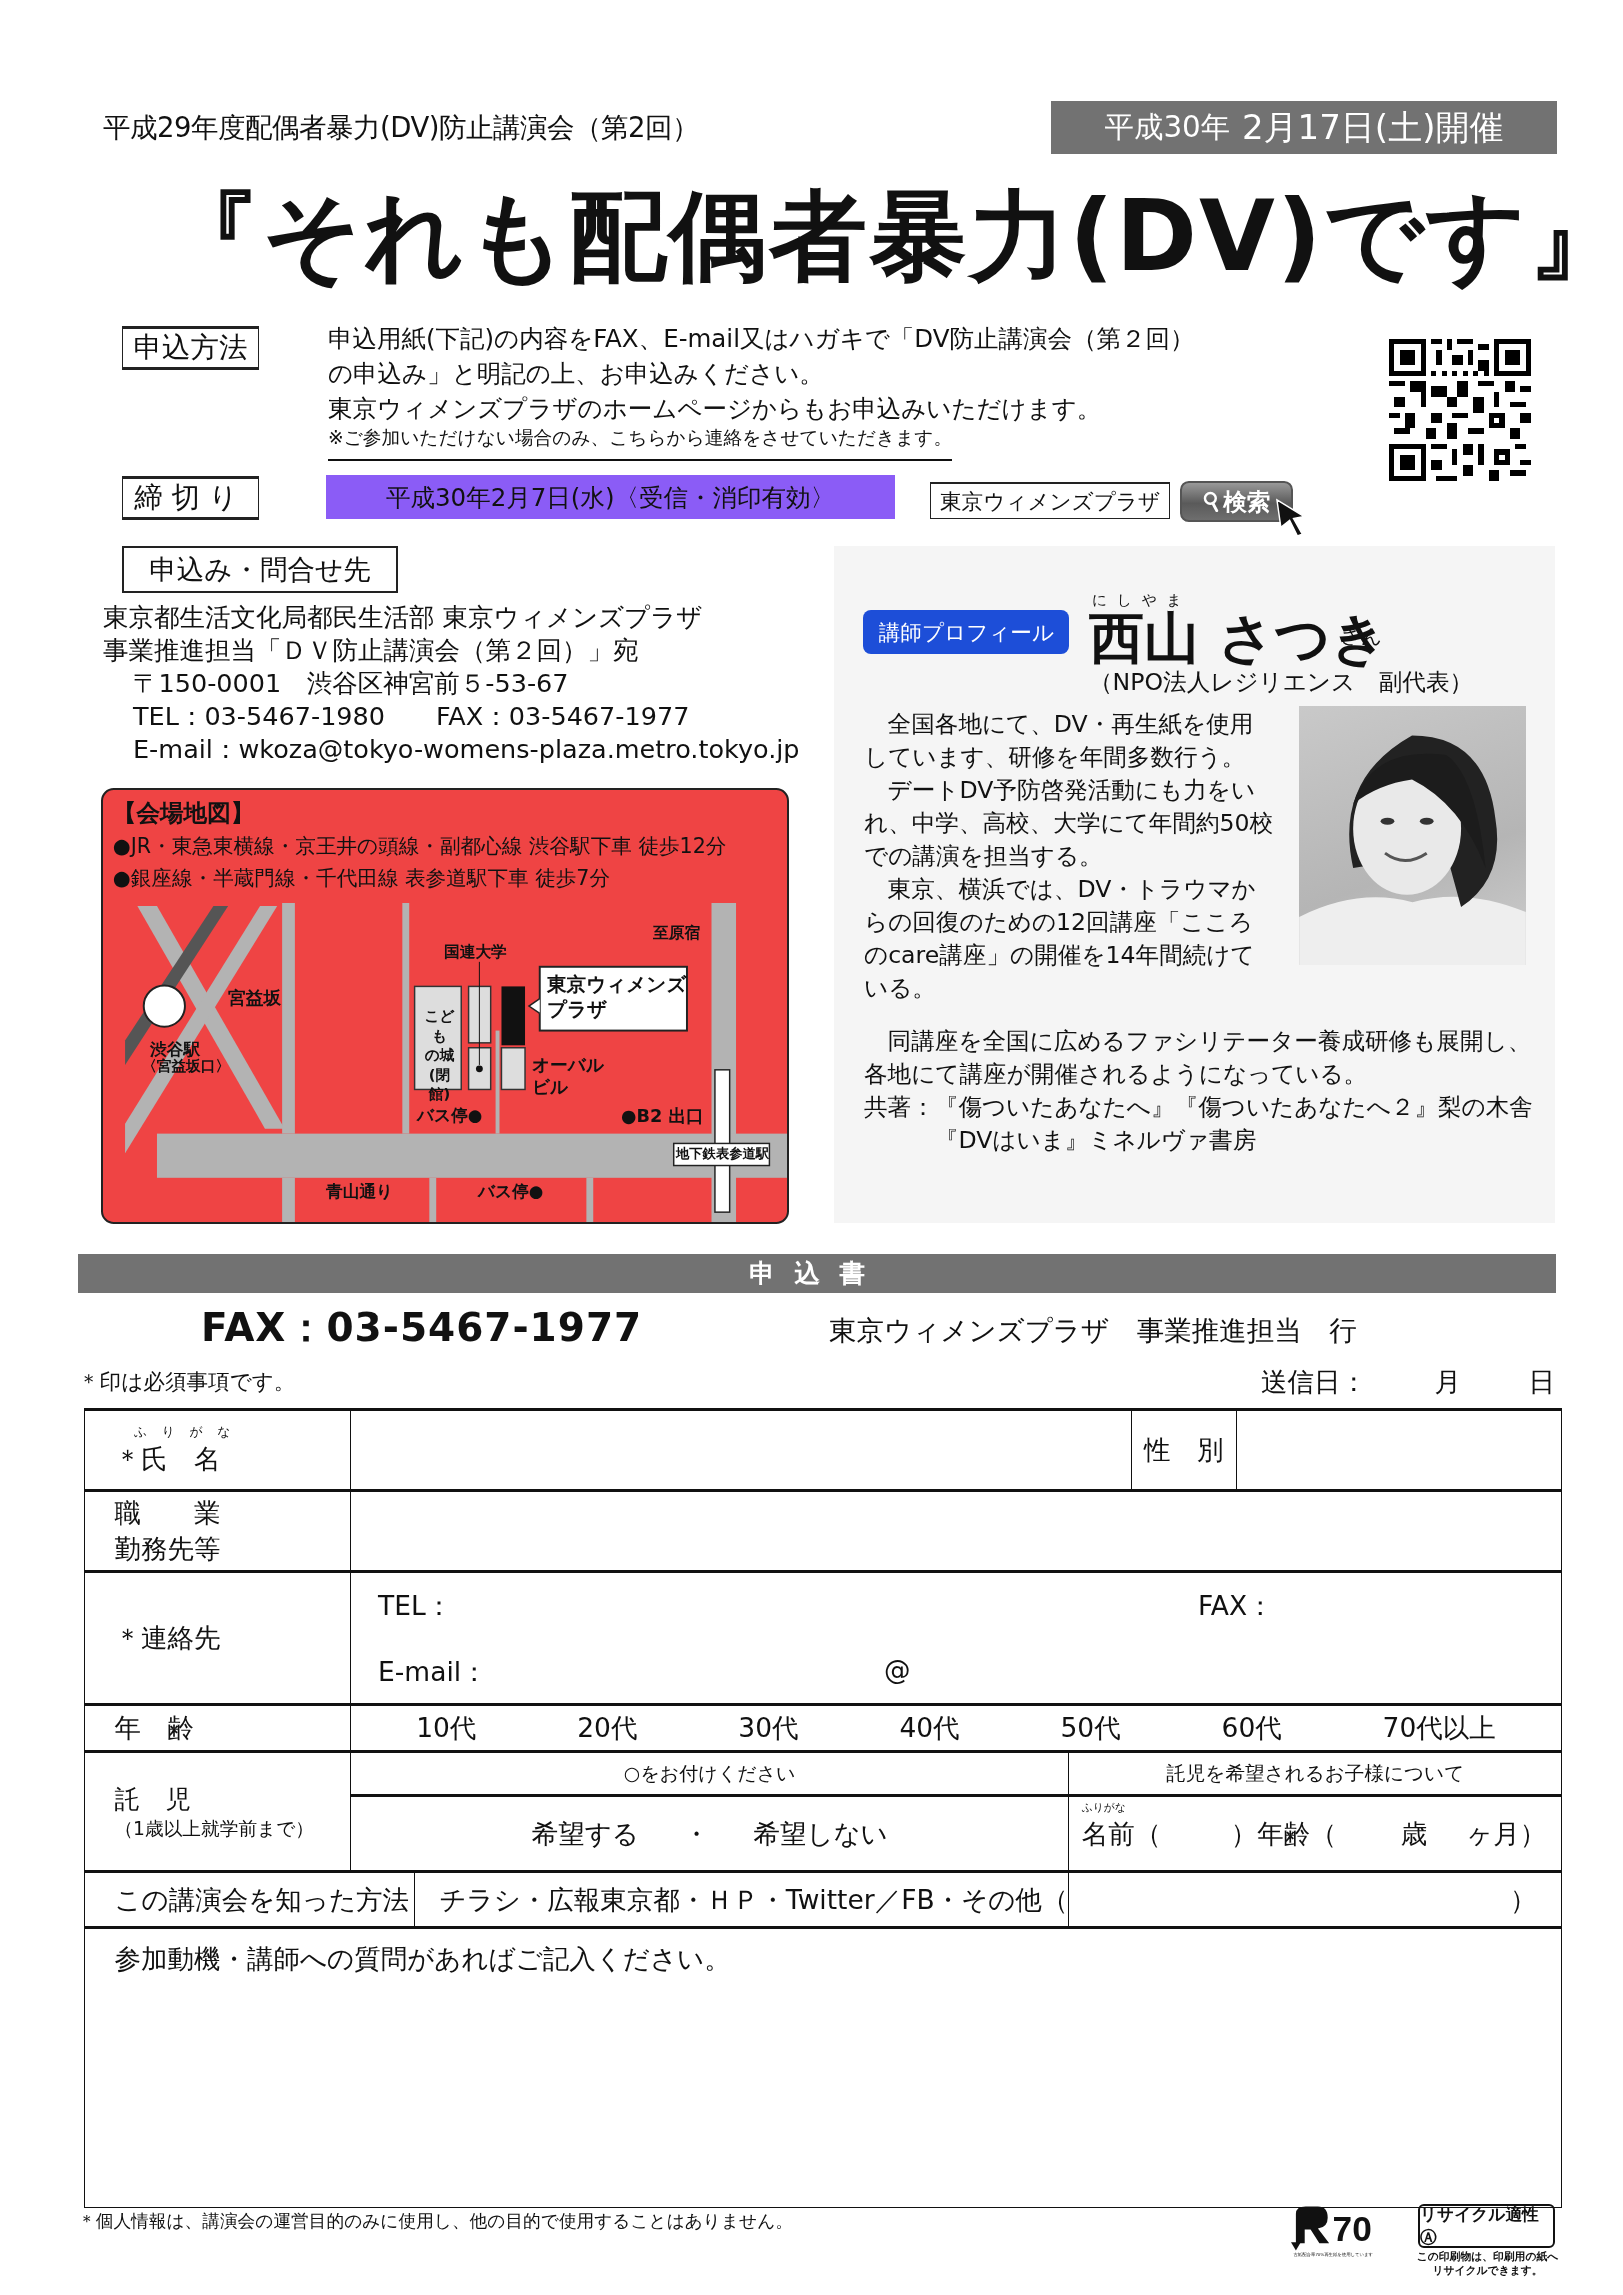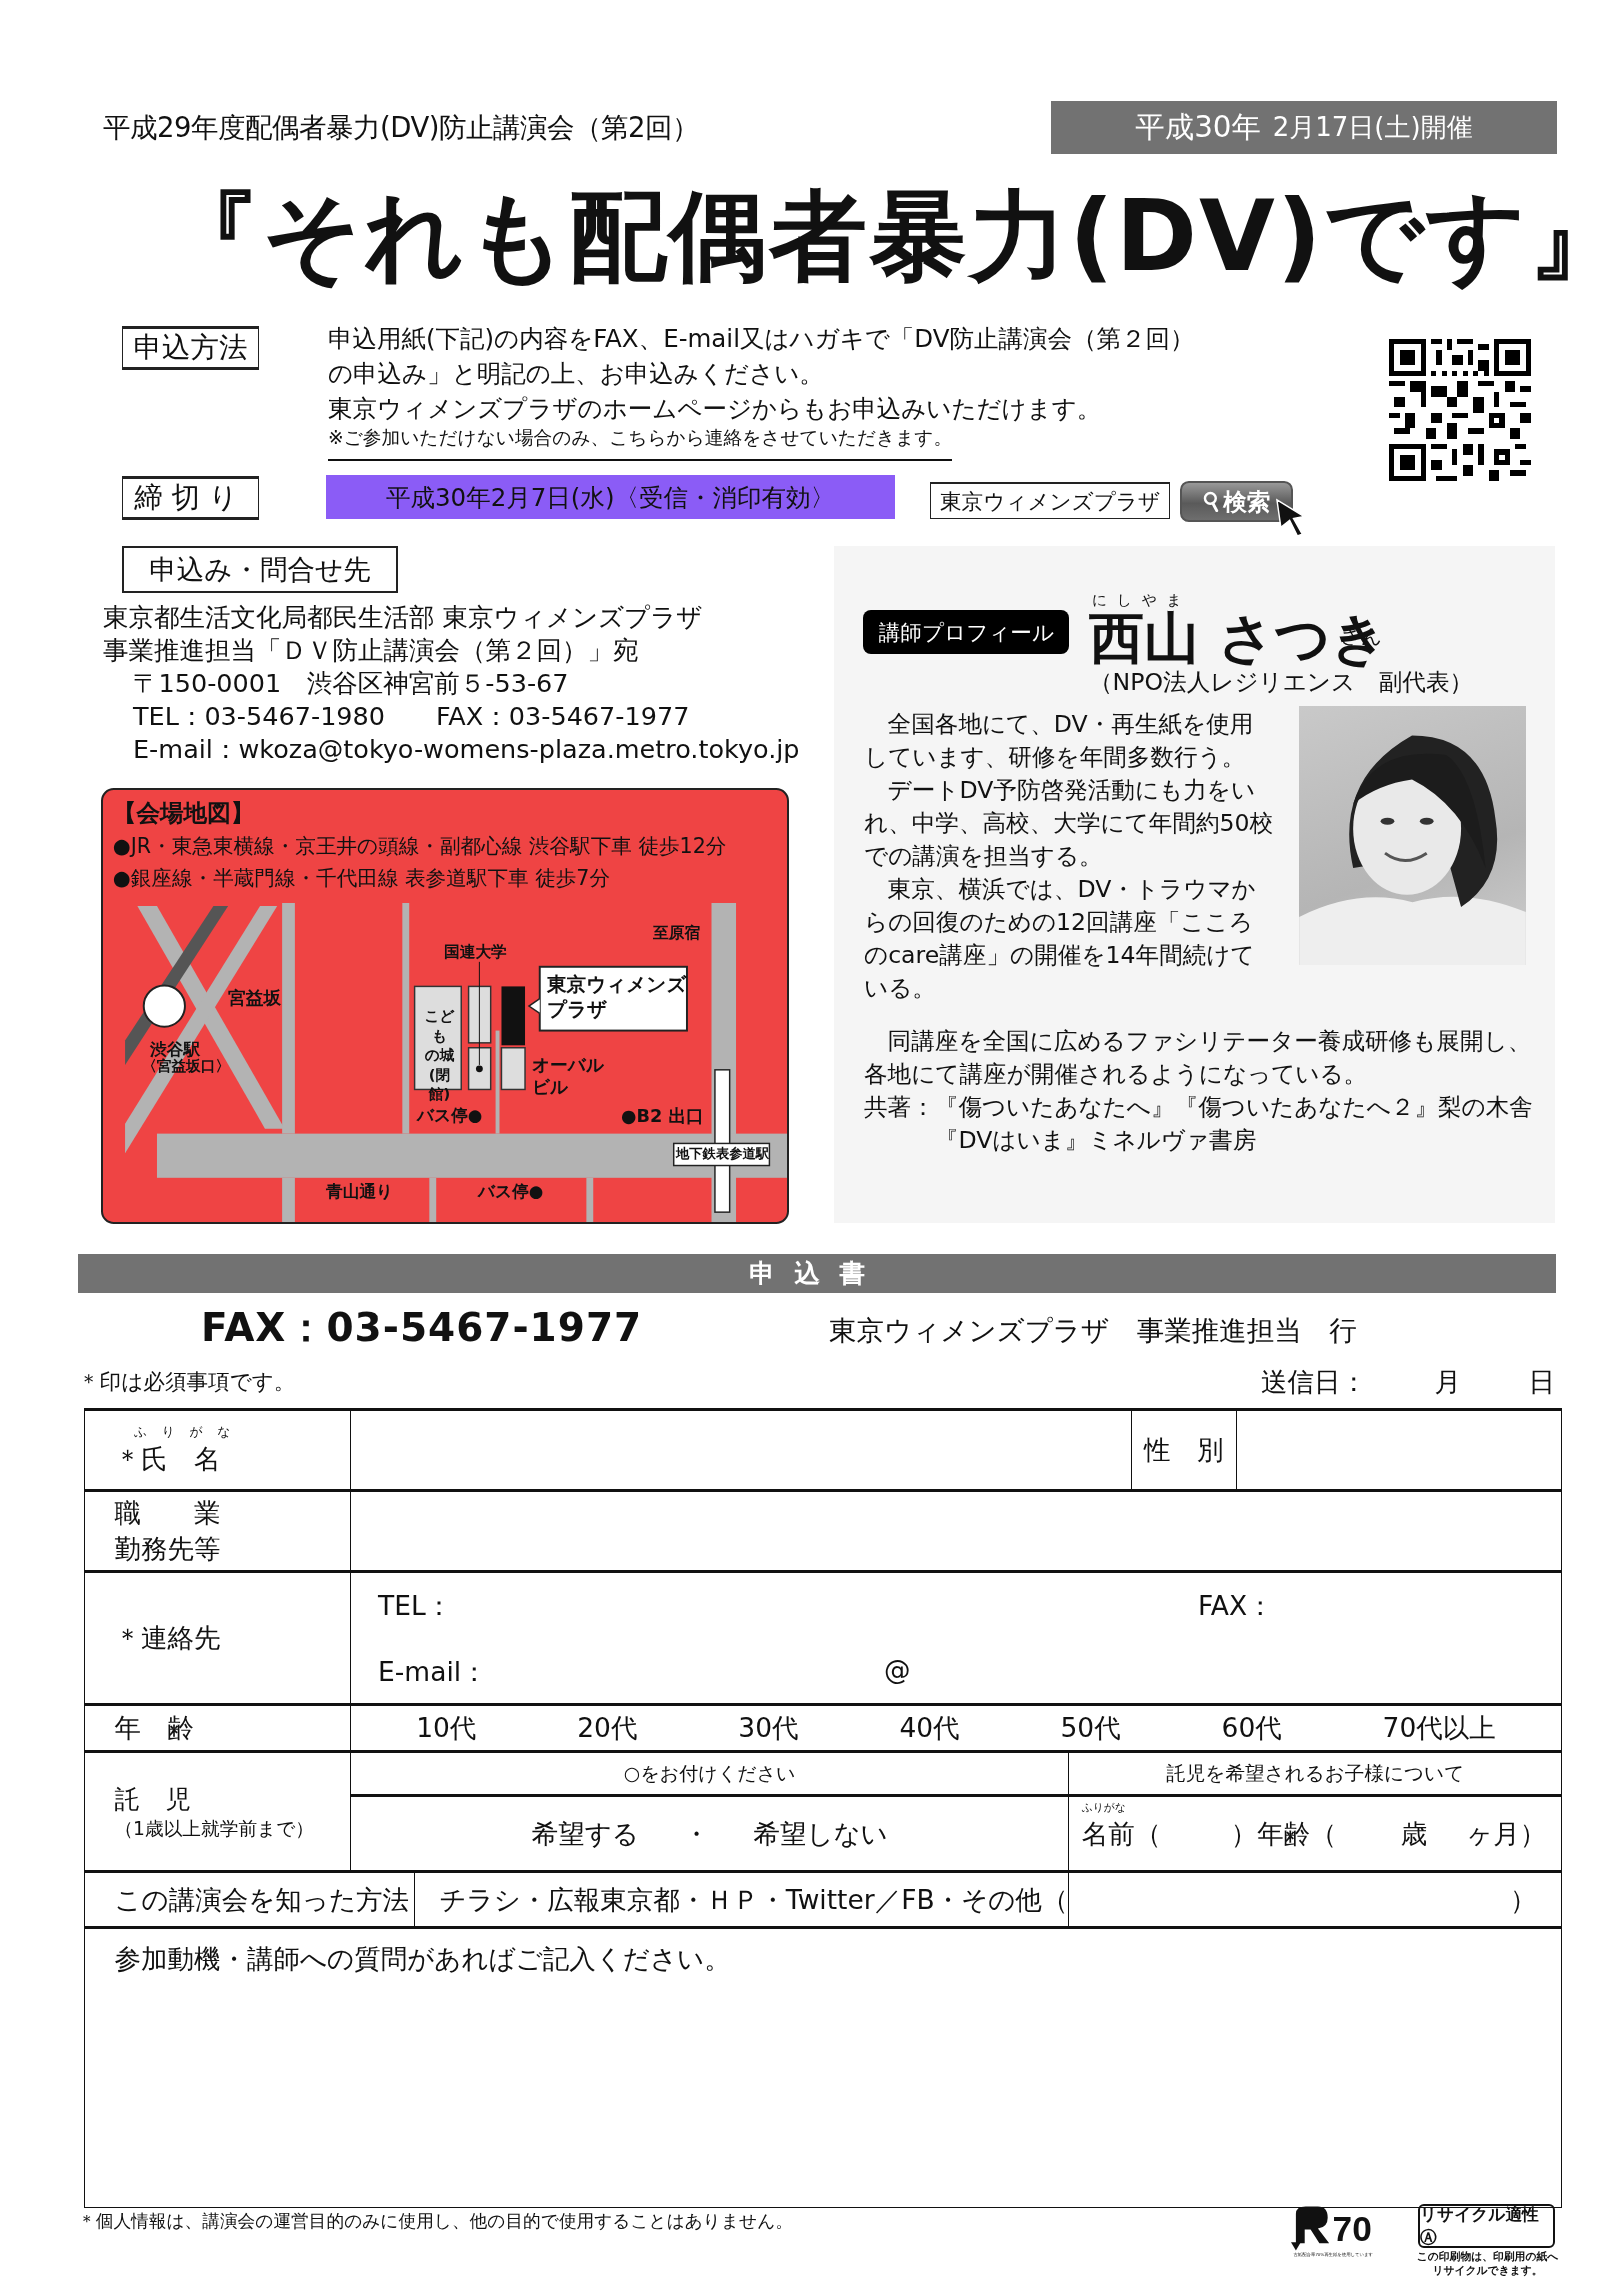--- a/index.html
+++ b/index.html
@@ -1,21 +1,21 @@
 <!DOCTYPE html>
 <html style="font-size:7.9px"><head>
 <meta charset="utf-8">
 <style>
   * { box-sizing: border-box; margin: 0; padding: 0; }
   html, body { width: 1623px; height: 2295px; background: #ffffff; }
   body { position: relative; font-family: "DejaVu Sans", "Liberation Sans", sans-serif; color: #111; overflow: hidden; }
   .abs { position: absolute; }
   .sub-title { left: 103px; top: 110px; font-size: 27.5px; letter-spacing: -0.5px; }
   .date-box { left: 1051px; top: 101px; width: 506px; height: 53px; background: #727272; color: #fff; display: flex; align-items: center; justify-content: center; font-size: 29.4px; }
-  .date-box .big { font-size: 26px; margin-left: 11.8px; }
+  .date-box .big { font-size: 34px; margin-left: 11.8px; }
   .main-title { left: 162px; top: 177px; width: 1301px; font-size: 98px; font-weight: bold; letter-spacing: 2px; white-space: nowrap; text-align: center; line-height: 118px; }
 
   .label-box { border: 1.5px solid #222; border-top-width: 3.4px; border-bottom-width: 3.4px; background: #fff; display: flex; align-items: center; justify-content: center; font-size: 28.5px; }
   .apply-label { left: 122px; top: 326px; width: 137px; height: 44px; }
   .apply-text { left: 328px; top: 321px; font-size: 24.5px; line-height: 35px; }
   .apply-note { left: 328px; top: 425px; font-size: 18.7px; border-bottom: 2.5px solid #111; padding-bottom: 8px; }
   .deadline-label { left: 122px; top: 476px; width: 137px; height: 44px; letter-spacing: 8.8px; }
   .deadline-band { left: 326px; top: 475px; width: 569px; height: 44px; background: #8b5cf6; display: flex; align-items: center; justify-content: center; font-size: 24.5px; }
   .search-box { left: 930px; top: 482px; width: 240px; height: 37px; border: 1.5px solid #222; border-top-width: 2.9px; display: flex; align-items: center; justify-content: center; font-size: 21.6px; background: #fff; }
   .search-btn { left: 1180px; top: 481px; width: 113px; height: 41px; border-radius: 8.8px; background: linear-gradient(#999, #5a5a5a 55%, #6e6e6e); border: 2px solid #555; color: #fff; font-weight: bold; font-size: 23.6px; display: flex; align-items: center; justify-content: center; gap: 3.9px; }
@@ -25,21 +25,21 @@
   .contact-text { left: 103px; top: 601px; font-size: 25.5px; line-height: 33px; }
   .contact-text .indent { padding-left: 30px; }
 
   .qr { left: 1384px; top: 334px; width: 152px; height: 152px; }
 
   .map-box { left: 101px; top: 788px; width: 688px; height: 436px; border: 2px solid #222; border-radius: 12.8px; overflow: hidden; background: #ef4444; }
   .map-title { left: 9.8px; top: 7.4px; font-size: 23.6px; font-weight: bold; }
   .map-line { left: 9.8px; font-size: 20.6px; }
 
   .profile { left: 834px; top: 546px; width: 721px; height: 677px; background: #f5f5f5; }
-  .profile-badge { left: 29.4px; top: 64px; width: 206px; height: 44px; border-radius: 7.9px; background: #000000; color: #fff; display: flex; align-items: center; justify-content: center; font-size: 21.6px; }
+  .profile-badge { left: 29.4px; top: 64px; width: 206px; height: 44px; border-radius: 7.9px; background: #1d4ed8; color: #fff; display: flex; align-items: center; justify-content: center; font-size: 21.6px; }
   .name-ruby { left: 258px; top: 45px; font-size: 14.7px; letter-spacing: 9.8px; }
   .name { left: 255px; top: 56px; font-size: 55px; font-weight: bold; }
   .name-suffix { left: 506px; top: 76px; font-size: 20.6px; }
   .affil { left: 255px; top: 120px; font-size: 23.6px; }
   .bio { left: 30px; top: 162px; width: 442px; font-size: 23.6px; line-height: 33px; }
   .bio-wide { left: 30px; top: 380px; width: 687px; font-size: 23.6px; line-height: 33px; }
   .photo { left: 465px; top: 160px; width: 227px; height: 259px; background: linear-gradient(160deg, #c9c9c9, #b5b5b5 60%, #cfcfcf); overflow: hidden; }
 
   .form-bar { left: 78px; top: 1254px; width: 1478px; height: 39px; background: #727272; color: #fff; display: flex; align-items: center; justify-content: center; font-size: 25.5px; font-weight: bold; letter-spacing: 19.6px; }
   .fax-big { left: 201px; top: 1301px; font-size: 39px; font-weight: bold; letter-spacing: 1px; }

